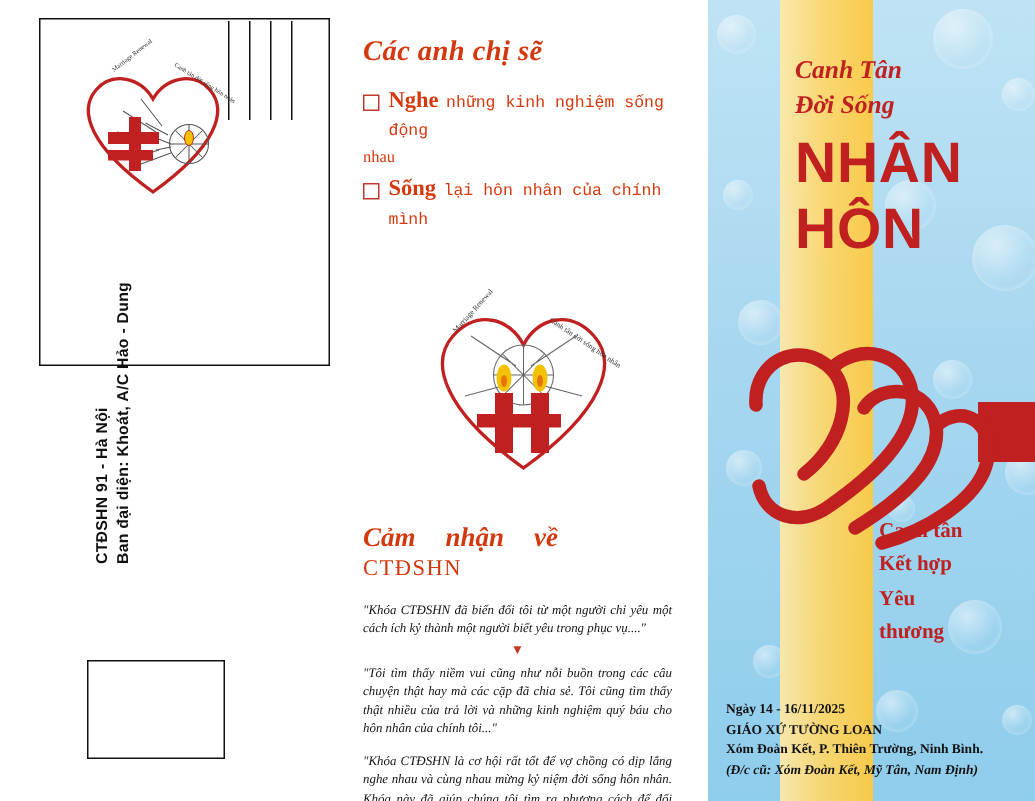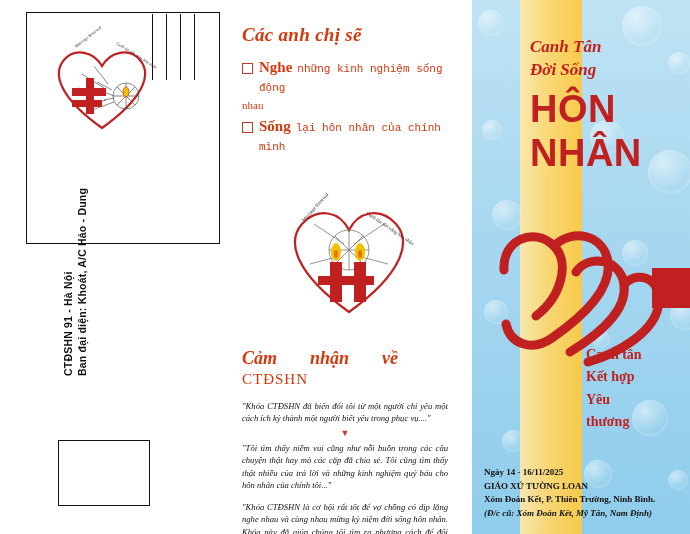--- a/index.html
+++ b/index.html
@@ -26,21 +26,21 @@
   .panel-mid{position:absolute;left:228px;top:0;width:230px;height:388px;background:#fff;}
   .h-title{font-family:"Liberation Serif",serif;font-style:italic;font-weight:bold;
            font-size:19px;color:#d4380d;letter-spacing:.3px;}
   .bullet-row{display:flex;align-items:flex-start;gap:6px;margin:0 0 7px 0;}
   .chk{width:9px;height:9px;border:1px solid #c0392b;margin-top:5px;flex:none;}
   .b-key{font-family:"Liberation Serif",serif;font-weight:bold;font-size:15px;color:#d4380d;
          margin-right:5px;white-space:nowrap;}
   .b-rest{font-family:Liberation Mono, monospace;font-size:11px;color:#d4380d;line-height:1.35;}
   .cont-word{font-family:"Liberation Serif",serif;font-size:11px;color:#d4380d;margin:-4px 0 6px 0;}
   .feel-title{font-family:"Liberation Serif",serif;font-style:italic;font-weight:bold;font-size:18px;
-              color:#d4380d;display:flex;gap:33px;}
+              color:#d4380d;display:flex;gap:20px;}
   .feel-sub{font-family:"Liberation Serif",serif;font-size:15px;color:#d4380d;letter-spacing:1px;
             margin-top:2px;}
   .quote{font-family:"Liberation Serif",serif;font-style:italic;font-size:8.6px;color:#111;
          line-height:1.45;margin:0 0 9px 0;text-align:justify;}
   .qdot{color:#c0392b;text-align:center;font-size:9px;margin:-6px 0 4px 0;}
 
   
   .panel-right{position:absolute;left:472px;top:0;width:232px;height:534px;overflow:hidden;
     background:linear-gradient(180deg,#bfe3f4 0%,#a9d8f0 40%,#8fcdec 100%);}
   .bubbles{position:absolute;inset:0;opacity:.55;}
@@ -188,22 +188,22 @@
 
     <div class="goldband"></div>
     <div class="red-sq"></div>
 
     <div class="cov-sub">
       <div>Canh Tân</div>
       <div>Đời Sống</div>
     </div>
 
     <div class="cov-big">
+      <div>NHÂN</div>
       <div>HÔN</div>
-      <div>NHÂN</div>
     </div>
 
     <div class="logo" style="left:20px;top:212px;">
       <svg width="180" height="160" viewBox="0 0 180 160">
         <path d="M12 58 C10 28 42 14 62 34 C78 50 70 84 44 104" fill="none" stroke="#c02020" stroke-width="9" stroke-linecap="round"></path>
         <path d="M62 34 C80 16 112 22 116 50 C120 80 86 108 60 126 C40 140 18 132 14 112" fill="none" stroke="#c02020" stroke-width="9" stroke-linecap="round"></path>
         <path d="M84 60 C96 42 128 46 132 72 C136 100 104 124 78 140" fill="none" stroke="#c02020" stroke-width="9" stroke-linecap="round"></path>
         <path d="M132 72 C150 56 172 70 166 96 C160 122 124 142 96 150" fill="none" stroke="#c02020" stroke-width="9" stroke-linecap="round"></path>
       </svg>
     </div>

